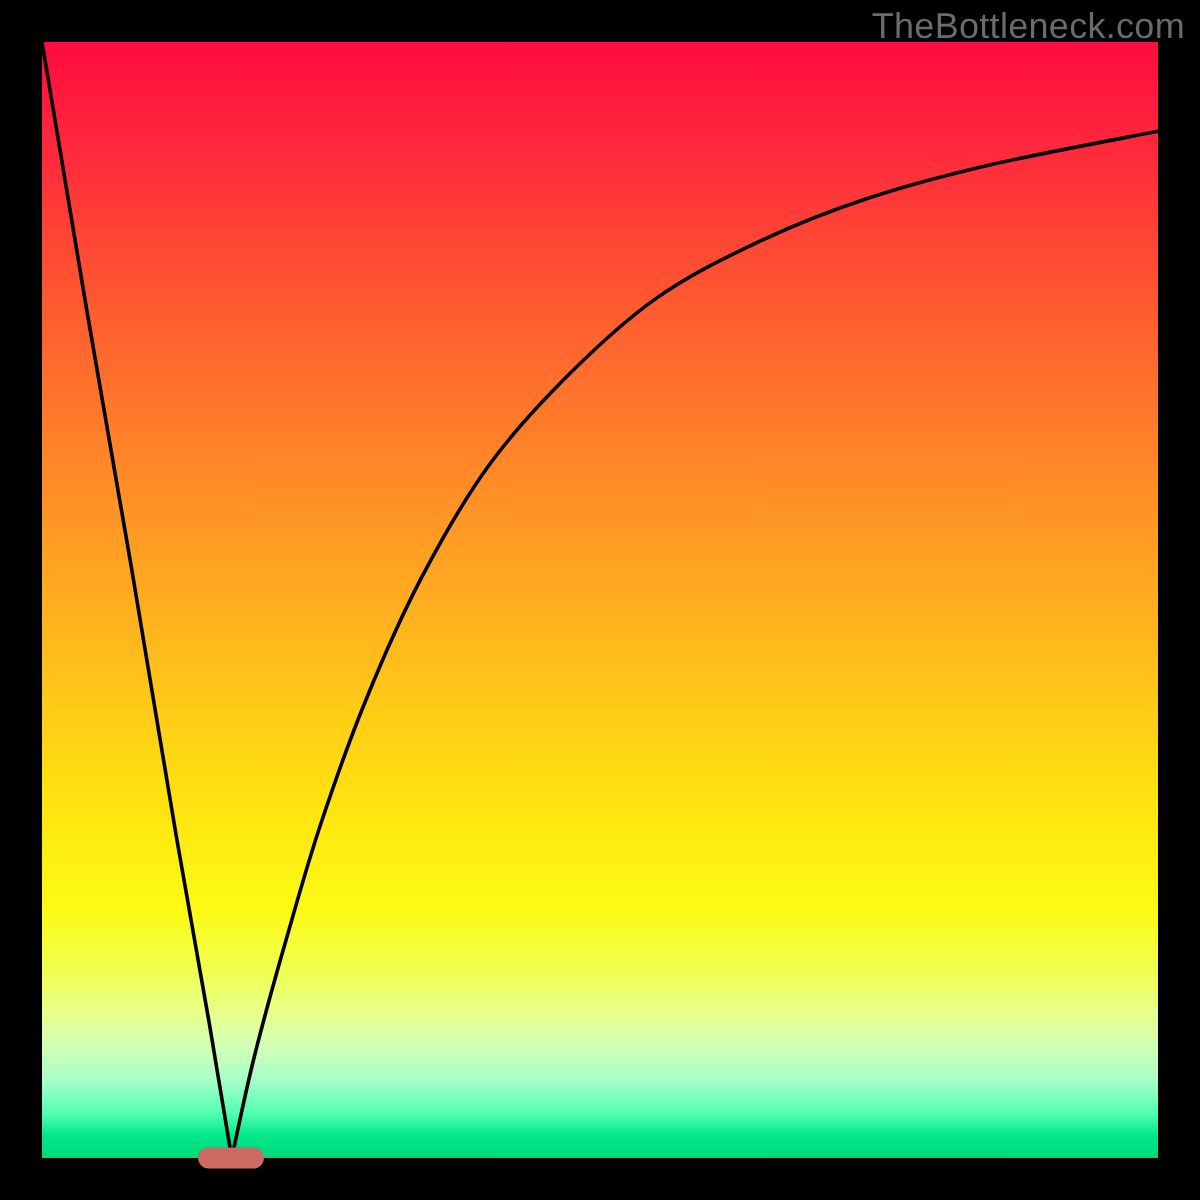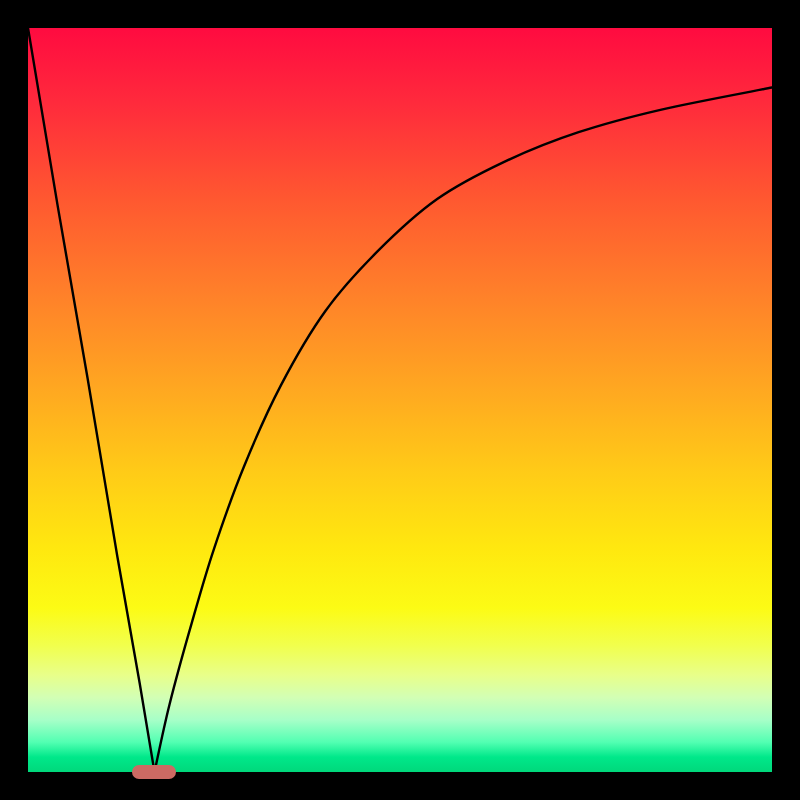--- a/index.html
+++ b/index.html
@@ -62,20 +62,21 @@
     height: 14px;
     border-radius: 7px;
     background: #cc6a63;
     z-index: 3;
   }
 </style>
 </head>
 <body>
 
 <div class="frame">
+  <div class="watermark">TheBottleneck.com</div>
   <div class="plot">
     <svg class="curves" viewBox="0 0 744 744" preserveAspectRatio="none">
       <path fill="none" stroke="#000" stroke-width="2.4" stroke-linecap="round" d="M 0.0 0.0 L 29.8 178.6 L 59.5 349.7 L 89.3 528.2 L 111.6 654.7 L 126.5 744.0"></path>
       <path fill="none" stroke="#000" stroke-width="2.4" stroke-linecap="round" d="M 126.5 744.0 C 129.0 732.8, 135.2 701.8, 141.4 677.0 C 147.6 652.2, 156.2 621.2, 163.7 595.2 C 171.1 569.2, 177.3 546.8, 186.0 520.8 C 194.7 494.8, 204.6 466.2, 215.8 439.0 C 226.9 411.7, 239.3 383.2, 253.0 357.1 C 266.6 331.1, 281.5 305.0, 297.6 282.7 C 313.7 260.4, 331.1 241.8, 349.7 223.2 C 368.3 204.6, 388.1 186.0, 409.2 171.1 C 430.3 156.2, 452.6 145.1, 476.2 133.9 C 499.7 122.8, 524.5 112.8, 550.6 104.2 C 576.6 95.5, 600.2 89.3, 632.4 81.8 C 664.6 74.4, 725.4 63.2, 744.0 59.5"></path>
     </svg>
     <div class="marker" style="left: 104.48px; top: 737px; background: rgb(204, 106, 99);"></div>
   </div>
 </div>
 
 </body></html>

